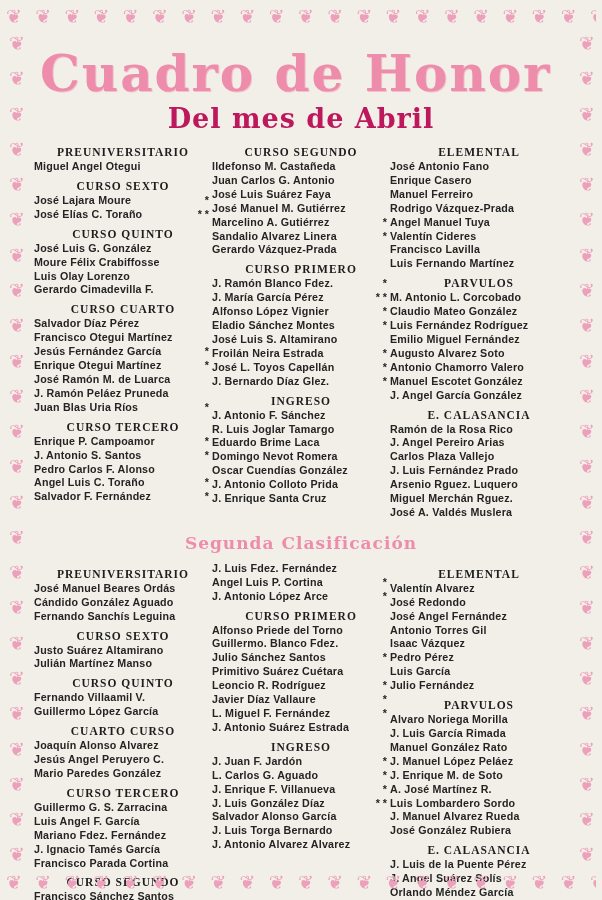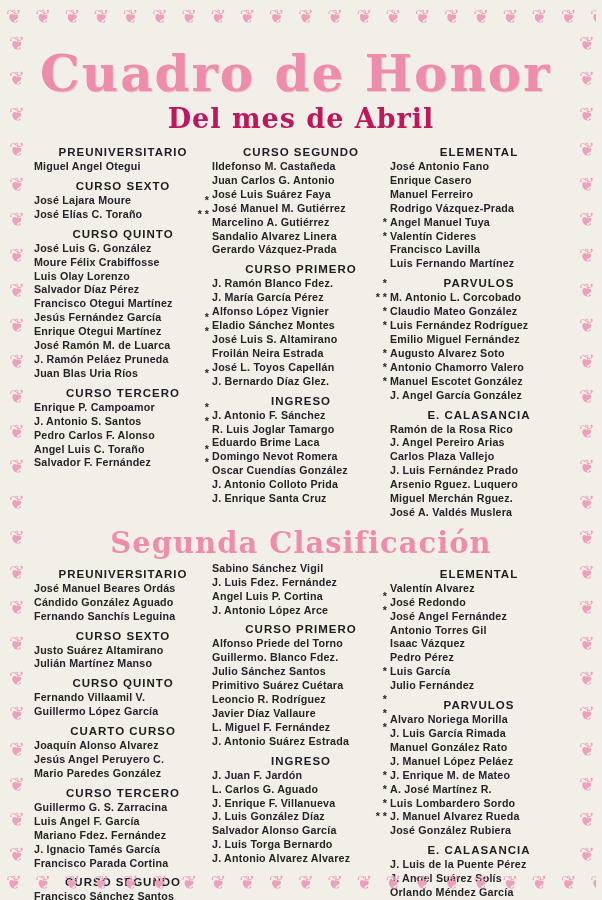--- a/index.html
+++ b/index.html
@@ -55,38 +55,39 @@
   .col { width:178px; }
   .col-header {
     text-align:center;
     font-weight:bold;
     font-size:11.5px;
     line-height:14px;
     letter-spacing:1px;
     color:#1d1d1d;
     margin-top:5px;
     margin-bottom:1px;
+    font-family:Liberation Serif, serif;
   }
   .entry {
     display:flex;
     justify-content:space-between;
     align-items:baseline;
     font-weight:bold;
     font-size:10.7px;
     line-height:13.9px;
     letter-spacing:.2px;
     color:#242424;
   }
   .entry .stars { letter-spacing:3px; white-space:nowrap; }
   .second-title {
     margin:8px 0 4px;
     text-align:center;
     font-family:"DejaVu Serif", serif;
     font-weight:bold;
-    font-size:29px;
+    font-size:17px;
     line-height:30px;
     color:var(--accent-pink,#ee8cab);
     letter-spacing:1px;
   }
 </style>
 </head>
 <body>
 
 <div class="page" style="--accent-pink: #ee8cab; --ornament-pink: #eca0bb; background: rgb(242, 239, 232);">
   <div class="border-strip border-top">❦ ❦ ❦ ❦ ❦ ❦ ❦ ❦ ❦ ❦ ❦ ❦ ❦ ❦ ❦ ❦ ❦ ❦ ❦ ❦ ❦ ❦ ❦ ❦</div>
@@ -120,20 +121,25 @@
         </div>
         <div class="entry">
           <span>Moure Félix Crabiffosse</span>
           <span class="stars"></span>
         </div>
         <div class="entry">
           <span>Luis Olay Lorenzo</span>
           <span class="stars"></span>
         </div>
         <div class="entry">
+          <span>Gerardo Cimadevilla F.</span>
+          <span class="stars"></span>
+        </div>
+        <div class="col-header">CURSO CUARTO</div>
+        <div class="entry">
           <span>Salvador Díaz Pérez</span>
           <span class="stars"></span>
         </div>
         <div class="entry">
           <span>Francisco Otegui Martínez</span>
           <span class="stars"></span>
         </div>
         <div class="entry">
           <span>Jesús Fernández García</span>
           <span class="stars">*</span>
@@ -438,24 +444,20 @@
           <span class="stars"></span>
         </div>
         <div class="col-header">CURSO SEGUNDO</div>
         <div class="entry">
           <span>Francisco Sánchez Santos</span>
           <span class="stars"></span>
         </div>
       </div>
       <div class="col">
         <div class="entry">
-          <span>Sabino Sánchez Vigil</span>
-          <span class="stars"></span>
-        </div>
-        <div class="entry">
           <span>J. Luis Fdez. Fernández</span>
           <span class="stars"></span>
         </div>
         <div class="entry">
           <span>Angel Luis P. Cortina</span>
           <span class="stars">*</span>
         </div>
         <div class="entry">
           <span>J. Antonio López Arce</span>
           <span class="stars">*</span>
@@ -568,21 +570,21 @@
         </div>
         <div class="entry">
           <span>Manuel González Rato</span>
           <span class="stars"></span>
         </div>
         <div class="entry">
           <span>J. Manuel López Peláez</span>
           <span class="stars"></span>
         </div>
         <div class="entry">
-          <span>J. Enrique M. de Mateo</span>
+          <span>J. Enrique M. de Soto</span>
           <span class="stars"></span>
         </div>
         <div class="entry">
           <span>A. José Martínez R.</span>
           <span class="stars"></span>
         </div>
         <div class="entry">
           <span>Luis Lombardero Sordo</span>
           <span class="stars"></span>
         </div>

